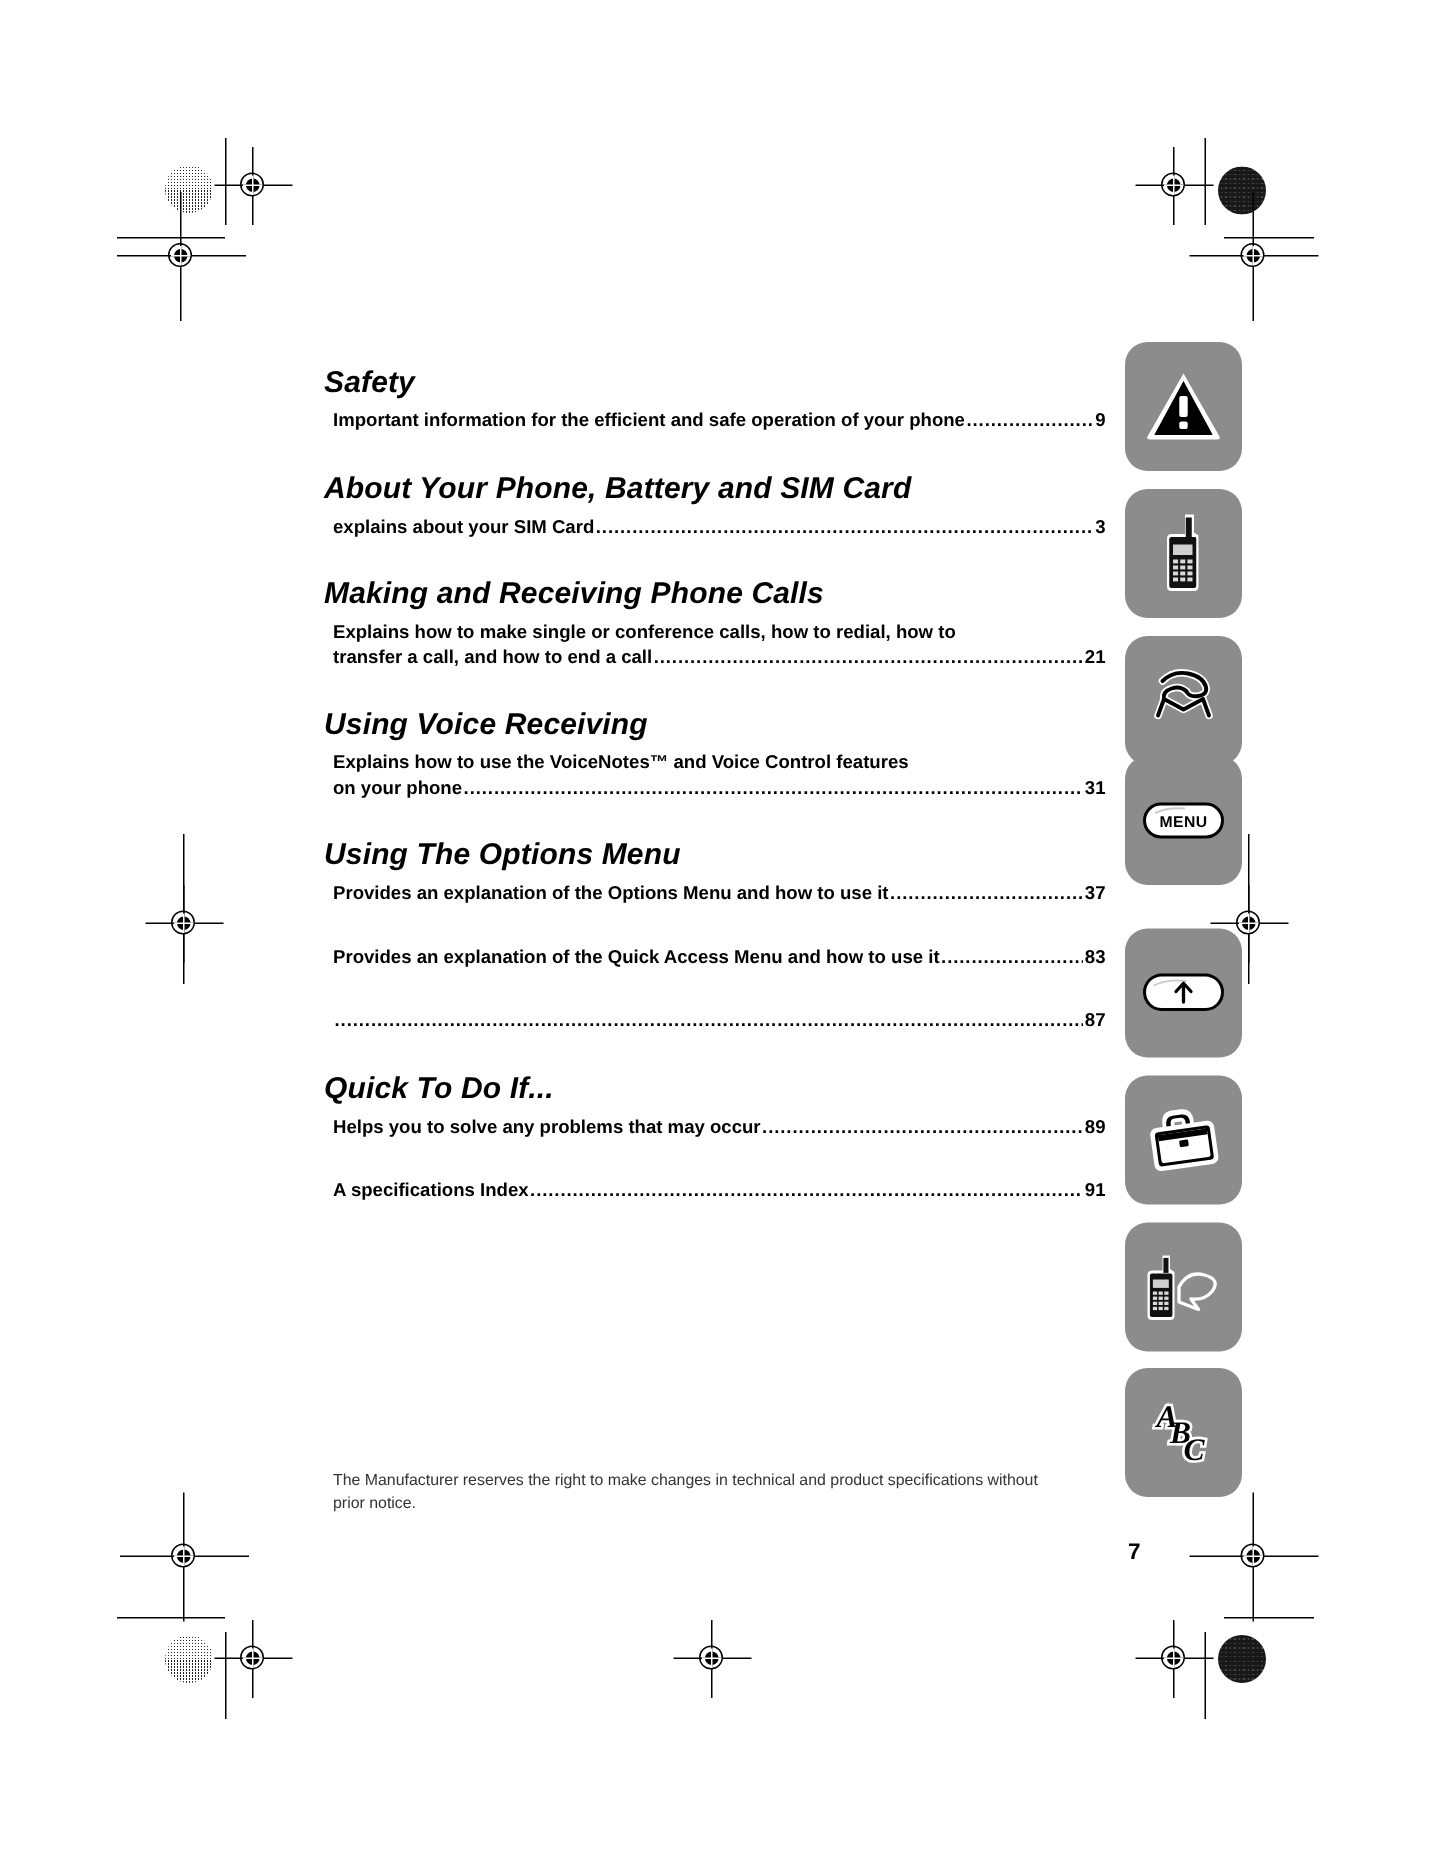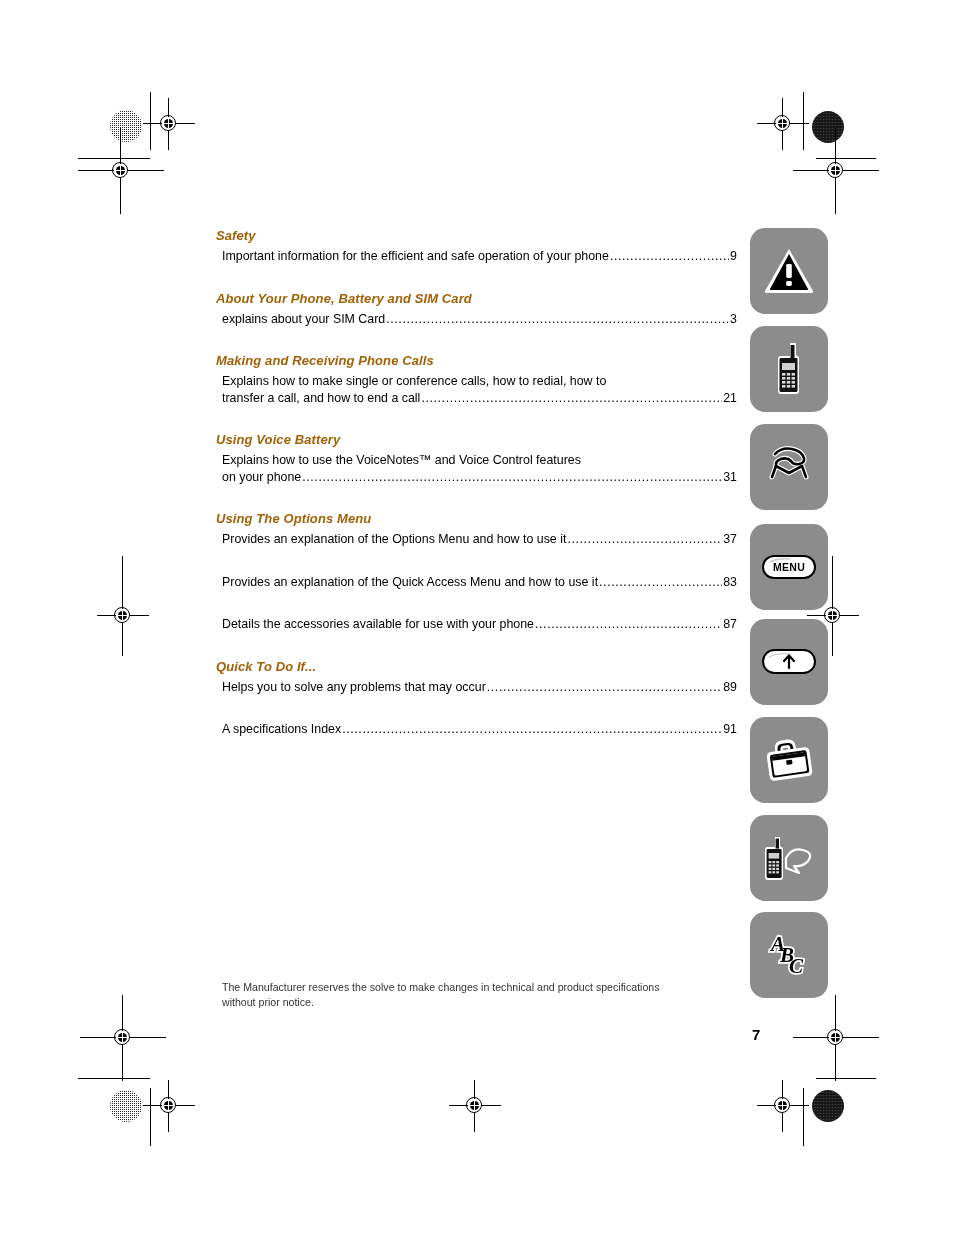--- a/index.html
+++ b/index.html
@@ -106,32 +106,32 @@
 
   
   #content {
     position: absolute;
     left: 216px;
     top: 228px;
     width: 521px;
   }
   .toc-entry { margin-bottom: 26px; }
   .toc-heading {
-    font-size: 13px;
+    font-size: 20px;
     font-weight: bold;
     font-style: italic;
-    color: #a16207;
+    color: #000000;
     letter-spacing: .1px;
-    margin: 0 0 5px 0;
+    margin: 16px 0 5px 0;
     white-space: nowrap;
   }
   .toc-desc {
     margin: 0 10px 0 6px;
     font-size: 12.4px;
-    font-weight: normal;
+    font-weight: bold;
     color: #000;
     line-height: 16.5px;
   }
   .desc-line { display: block; white-space: nowrap; }
   .leader-row {
     display: flex;
     align-items: baseline;
     width: 515px;
   }
   .leader-row .txt { white-space: nowrap; flex: 0 0 auto; }
@@ -331,21 +331,21 @@
         <span class="desc-line">Explains how to make single or conference calls, how to redial, how to</span>
         <div class="leader-row">
           <span class="txt">transfer a call, and how to end a call</span>
           <span class="dots">........................................................................................................................................................</span>
           <span class="pg">21</span>
         </div>
       </div>
     </div>
 
     <div class="toc-entry">
-      <div class="toc-heading">Using Voice Battery</div>
+      <div class="toc-heading">Using Voice Receiving</div>
       <div class="toc-desc">
         <span class="desc-line">Explains how to use the VoiceNotes™ and Voice Control features</span>
         <div class="leader-row">
           <span class="txt">on your phone </span>
           <span class="dots">........................................................................................................................................................</span>
           <span class="pg">31</span>
         </div>
       </div>
     </div>
 
@@ -366,21 +366,20 @@
           <span class="txt">Provides an explanation of the Quick Access Menu and how to use it </span>
           <span class="dots">........................................................................................................................................................</span>
           <span class="pg">83</span>
         </div>
       </div>
     </div>
 
     <div class="toc-entry">
       <div class="toc-desc">
         <div class="leader-row">
-          <span class="txt">Details the accessories available for use with your phone </span>
           <span class="dots">........................................................................................................................................................</span>
           <span class="pg">87</span>
         </div>
       </div>
     </div>
 
     <div class="toc-entry">
       <div class="toc-heading">Quick To Do If...</div>
       <div class="toc-desc">
         <div class="leader-row">
@@ -394,21 +393,21 @@
     <div class="toc-entry">
       <div class="toc-desc">
         <div class="leader-row">
           <span class="txt">A specifications Index</span>
           <span class="dots">........................................................................................................................................................</span>
           <span class="pg">91</span>
         </div>
       </div>
     </div>
 
-    <div class="disclaimer">The Manufacturer reserves the solve to make changes in technical and product specifications without prior notice.</div>
+    <div class="disclaimer">The Manufacturer reserves the right to make changes in technical and product specifications without prior notice.</div>
   </div>
 
   <div class="page-number">7</div>
 
   <div>
 
     <div class="tab" style="top:228px;">
       <svg width="52" height="48" viewBox="0 0 52 48">
         <path d="M26 2 L50 44 Q51 46 48 46 L4 46 Q1 46 2 44 Z" fill="#ffffff"></path>
         <path d="M26 7 L45 42 Q46 43 44 43 L8 43 Q6 43 7 42 Z" fill="#000000"></path>
@@ -448,21 +447,21 @@
           <path d="M14 22 L10 33 M14 22 L27 29 L40 22 M40 22 L44 33"></path>
         </g>
         <g stroke="#000000" stroke-width="2.6" fill="none" stroke-linecap="round" stroke-linejoin="round">
           <path d="M13 10 Q20 3 30 5 Q40 7 42 14 Q43 19 37 20 Q31 21 29 17"></path>
           <path d="M29 17 Q25 13 19 15 Q13 17 14 22"></path>
           <path d="M14 22 L10 33 M14 22 L27 29 L40 22 M40 22 L44 33"></path>
         </g>
       </svg>
     </div>
 
-    <div class="tab" style="top:524px;">
+    <div class="tab" style="top:504px;">
       <svg width="58" height="30" viewBox="0 0 58 30">
         <rect x="2" y="3" width="54" height="24" rx="12" fill="#000000"></rect>
         <rect x="4" y="5" width="50" height="20" rx="10" fill="#ffffff"></rect>
         <path d="M10 10 Q18 6 30 7" stroke="#cccccc" stroke-width="1.4" fill="none"></path>
         <text class="menu-pill" x="29" y="19" text-anchor="middle">MENU</text>
       </svg>
     </div>
 
     <div class="tab" style="top:619px;">
       <svg width="58" height="32" viewBox="0 0 58 32">

